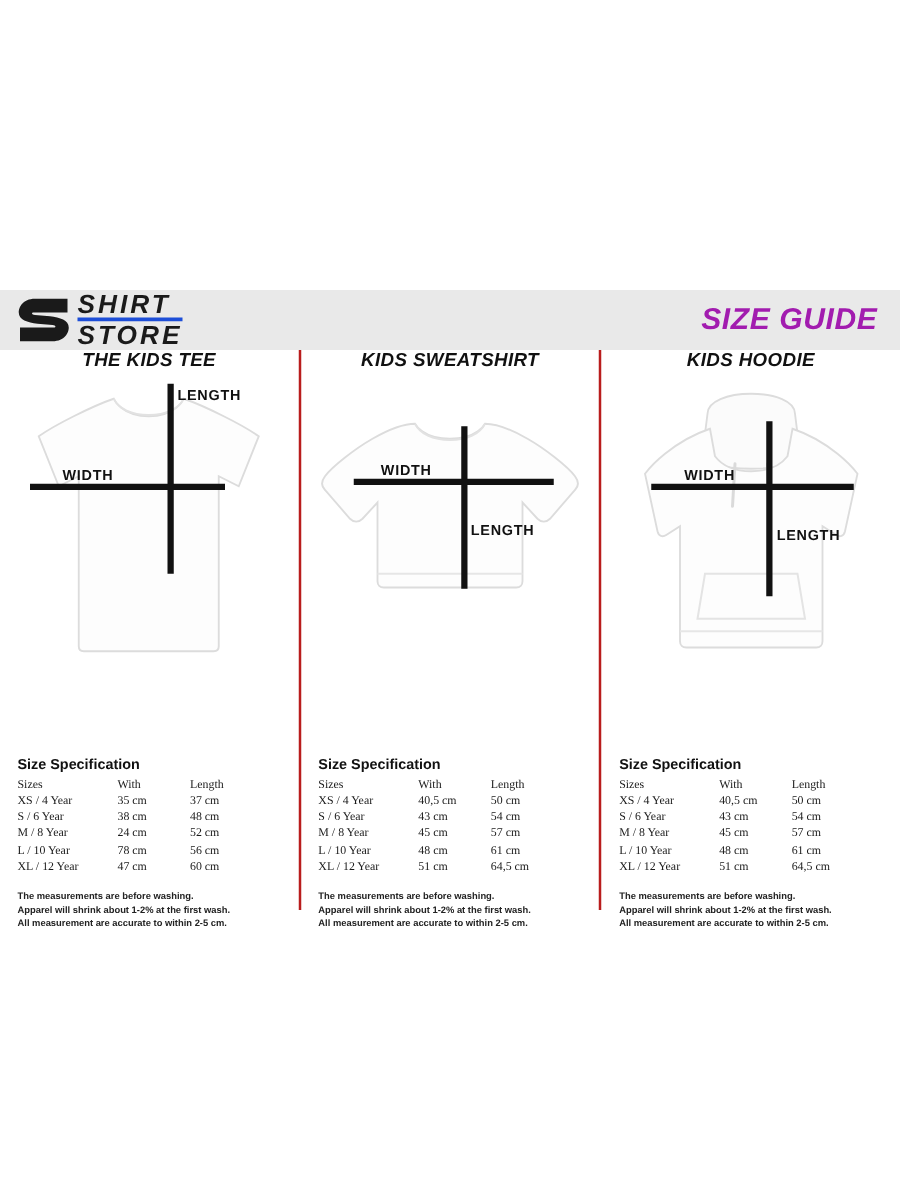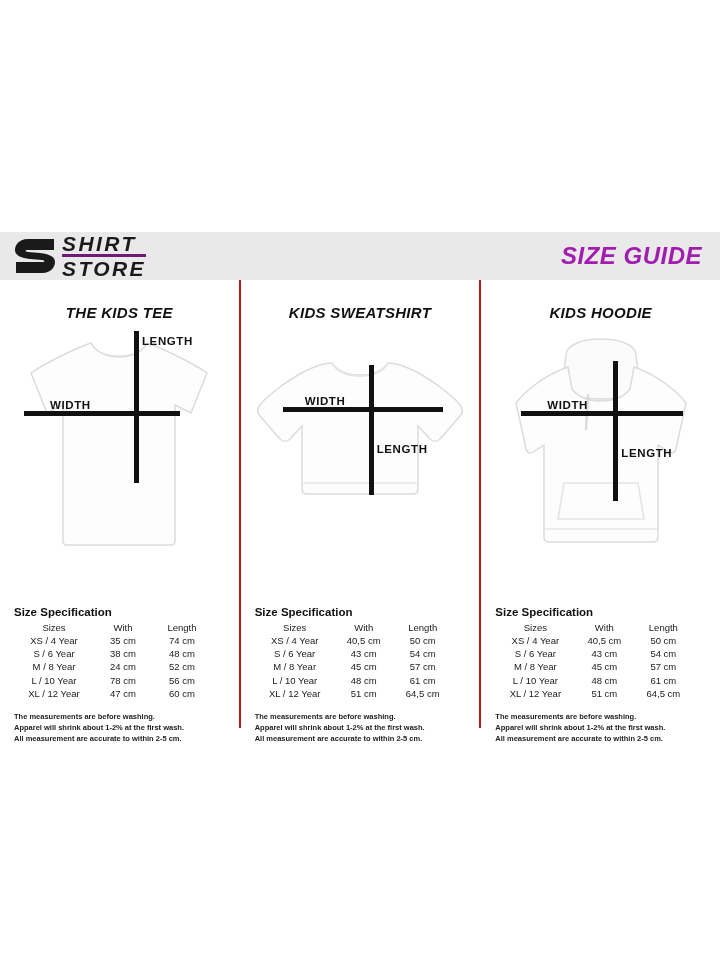--- a/index.html
+++ b/index.html
@@ -52,21 +52,21 @@
   }
   .logo-text .l1, .logo-text .l2 {
     font-family: "Liberation Sans", sans-serif;
     font-weight: bold;
     font-style: italic;
     font-size: 21px;
     letter-spacing: 2.4px;
     color: #1a1a1a;
     position: relative;
   }
-  .logo-text .l1 { border-bottom: 3px solid #701a75; padding-bottom: 1px;}
+  .logo-text .l1 { border-bottom: 3px solid #1d4ed8; padding-bottom: 1px;}
   .logo-text .l2 { padding-top: 2px; }
   .size-guide-title {
     font-family: "Liberation Sans", sans-serif;
     font-weight: bold;
     font-style: italic;
     font-size: 24px;
     letter-spacing: 0.5px;
     color: #a21caf;
     padding-right: 18px;
   }
@@ -82,21 +82,20 @@
     box-sizing: border-box;
   }
   .col + .col { border-left: 2px solid #b91c1c; }
   .col-title {
     text-align: center;
     font-weight: bold;
     font-style: italic;
     font-size: 15px;
     letter-spacing: 0.3px;
     color: #111;
-    margin-top: 24px;
   }
   .garment-area {
     position: relative;
     height: 250px;
     margin-top: 4px;
   }
   .garment {
     position: absolute;
     left: 50%;
     transform: translateX(-50%);
@@ -133,24 +132,25 @@
     font-size: 11.5px;
     font-weight: bold;
     color: #111;
   }
   table.spec-table {
     border-collapse: collapse;
     font-size: 9.5px;
     color: #1a1a1a;
   }
   table.spec-table td, table.spec-table th {
-    text-align: center;
+    text-align: left;
     font-weight: normal;
     padding: 0 0 1px 0;
     line-height: 1.28;
+    font-family: Liberation Serif, serif;
   }
   table.spec-table th { font-weight: normal; }
   .c-size { width: 80px; }
   .c-width { width: 58px; }
   .c-length { width: 60px; }
   .notes {
     margin-top: 10px;
     font-size: 7.5px;
     line-height: 1.5;
     color: #222;
@@ -205,21 +205,21 @@
               <tr>
                 <th class="c-size">Sizes</th>
                 <th class="c-width">With</th>
                 <th class="c-length">Length</th>
               </tr>
             </thead>
             <tbody>
               <tr>
                 <td>XS / 4 Year</td>
                 <td>35 cm</td>
-                <td>74 cm</td>
+                <td>37 cm</td>
               </tr>
               <tr>
                 <td>S / 6 Year</td>
                 <td>38 cm</td>
                 <td>48 cm</td>
               </tr>
               <tr>
                 <td>M / 8 Year</td>
                 <td>24 cm</td>
                 <td>52 cm</td>

